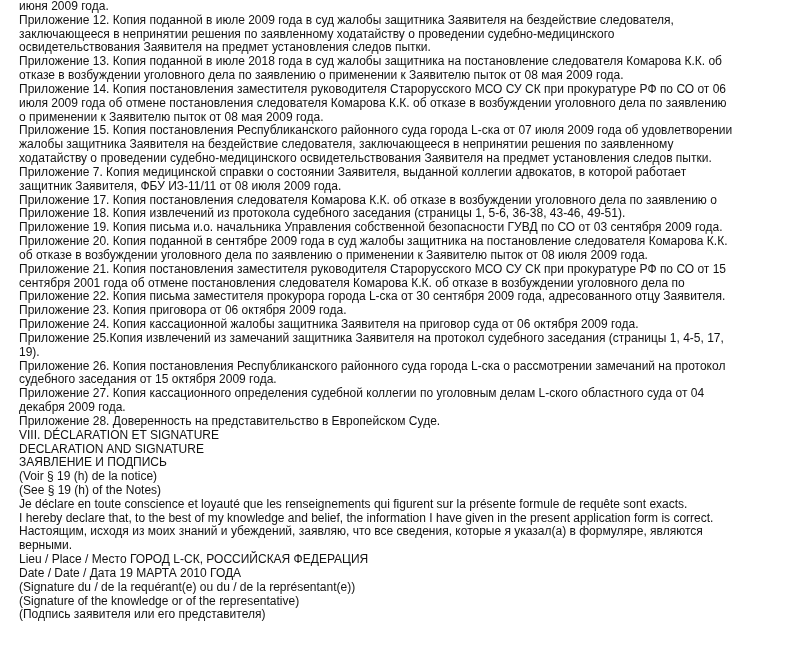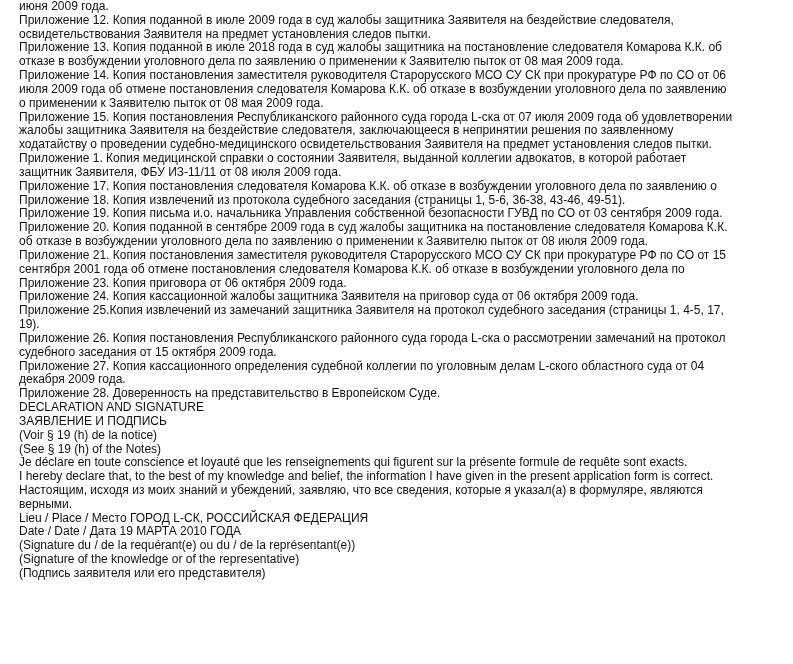--- a/index.html
+++ b/index.html
@@ -27,49 +27,52 @@
     white-space: pre;
   }
 </style>
 </head>
 <body>
 
 <div class="doc">
   <div>
       <div class="line">июня 2009 года.</div>
       <div class="line">Приложение 12. Копия поданной в июле 2009 года в суд жалобы защитника Заявителя на бездействие следователя,</div>
+      <div class="line">заключающееся в непринятии решения по заявленному ходатайству о проведении судебно-медицинского</div>
       <div class="line">освидетельствования Заявителя на предмет установления следов пытки.</div>
       <div class="line">Приложение 13. Копия поданной в июле 2018 года в суд жалобы защитника на постановление следователя Комарова К.К. об</div>
       <div class="line">отказе в возбуждении уголовного дела по заявлению о применении к Заявителю пыток от 08 мая 2009 года.</div>
       <div class="line">Приложение 14. Копия постановления заместителя руководителя Старорусского МСО СУ СК при прокуратуре РФ по СО от 06</div>
       <div class="line">июля 2009 года об отмене постановления следователя Комарова К.К. об отказе в возбуждении уголовного дела по заявлению</div>
       <div class="line">о применении к Заявителю пыток от 08 мая 2009 года.</div>
       <div class="line">Приложение 15. Копия постановления Республиканского районного суда города L-ска от 07 июля 2009 года об удовлетворении</div>
       <div class="line">жалобы защитника Заявителя на бездействие следователя, заключающееся в непринятии решения по заявленному</div>
       <div class="line">ходатайству о проведении судебно-медицинского освидетельствования Заявителя на предмет установления следов пытки.</div>
-      <div class="line">Приложение 1. Копия медицинской справки о состоянии Заявителя, выданной коллегии адвокатов, в которой работает</div>
+      <div class="line">Приложение 7. Копия медицинской справки о состоянии Заявителя, выданной коллегии адвокатов, в которой работает</div>
       <div class="line">защитник Заявителя, ФБУ ИЗ-11/11 от 08 июля 2009 года.</div>
       <div class="line">Приложение 17. Копия постановления следователя Комарова К.К. об отказе в возбуждении уголовного дела по заявлению о</div>
       <div class="line">Приложение 18. Копия извлечений из протокола судебного заседания (страницы 1, 5-6, 36-38, 43-46, 49-51).</div>
       <div class="line">Приложение 19. Копия письма и.о. начальника Управления собственной безопасности ГУВД по СО от 03 сентября 2009 года.</div>
       <div class="line">Приложение 20. Копия поданной в сентябре 2009 года в суд жалобы защитника на постановление следователя Комарова К.К.</div>
       <div class="line">об отказе в возбуждении уголовного дела по заявлению о применении к Заявителю пыток от 08 июля 2009 года.</div>
       <div class="line">Приложение 21. Копия постановления заместителя руководителя Старорусского МСО СУ СК при прокуратуре РФ по СО от 15</div>
       <div class="line">сентября 2001 года об отмене постановления следователя Комарова К.К. об отказе в возбуждении уголовного дела по</div>
+      <div class="line">Приложение 22. Копия письма заместителя прокурора города L-ска от 30 сентября 2009 года, адресованного отцу Заявителя.</div>
       <div class="line">Приложение 23. Копия приговора от 06 октября 2009 года.</div>
       <div class="line">Приложение 24. Копия кассационной жалобы защитника Заявителя на приговор суда от 06 октября 2009 года.</div>
       <div class="line">Приложение 25.Копия извлечений из замечаний защитника Заявителя на протокол судебного заседания (страницы 1, 4-5, 17,</div>
       <div class="line">19).</div>
       <div class="line">Приложение 26. Копия постановления Республиканского районного суда города L-ска о рассмотрении замечаний на протокол</div>
       <div class="line">судебного заседания от 15 октября 2009 года.</div>
       <div class="line">Приложение 27. Копия кассационного определения судебной коллегии по уголовным делам L-ского областного суда от 04</div>
       <div class="line">декабря 2009 года.</div>
       <div class="line">Приложение 28. Доверенность на представительство в Европейском Суде.</div>
     </div>
   <div>
+      <div class="line">VIII. DÉCLARATION ET SIGNATURE</div>
       <div class="line">DECLARATION AND SIGNATURE</div>
       <div class="line">ЗАЯВЛЕНИЕ И ПОДПИСЬ</div>
       <div class="line">(Voir § 19 (h) de la notice)</div>
       <div class="line">(See § 19 (h) of the Notes)</div>
       <div class="line">Je déclare en toute conscience et loyauté que les renseignements qui figurent sur la présente formule de requête sont exacts.</div>
       <div class="line">I hereby declare that, to the best of my knowledge and belief, the information I have given in the present application form is correct.</div>
       <div class="line">Настоящим, исходя из моих знаний и убеждений, заявляю, что все сведения, которые я указал(а) в формуляре, являются</div>
       <div class="line">верными.</div>
       <div class="line">Lieu / Place / Место ГОРОД L-СК, РОССИЙСКАЯ ФЕДЕРАЦИЯ</div>
       <div class="line">Date / Date / Дата 19 МАРТА 2010 ГОДА</div>

